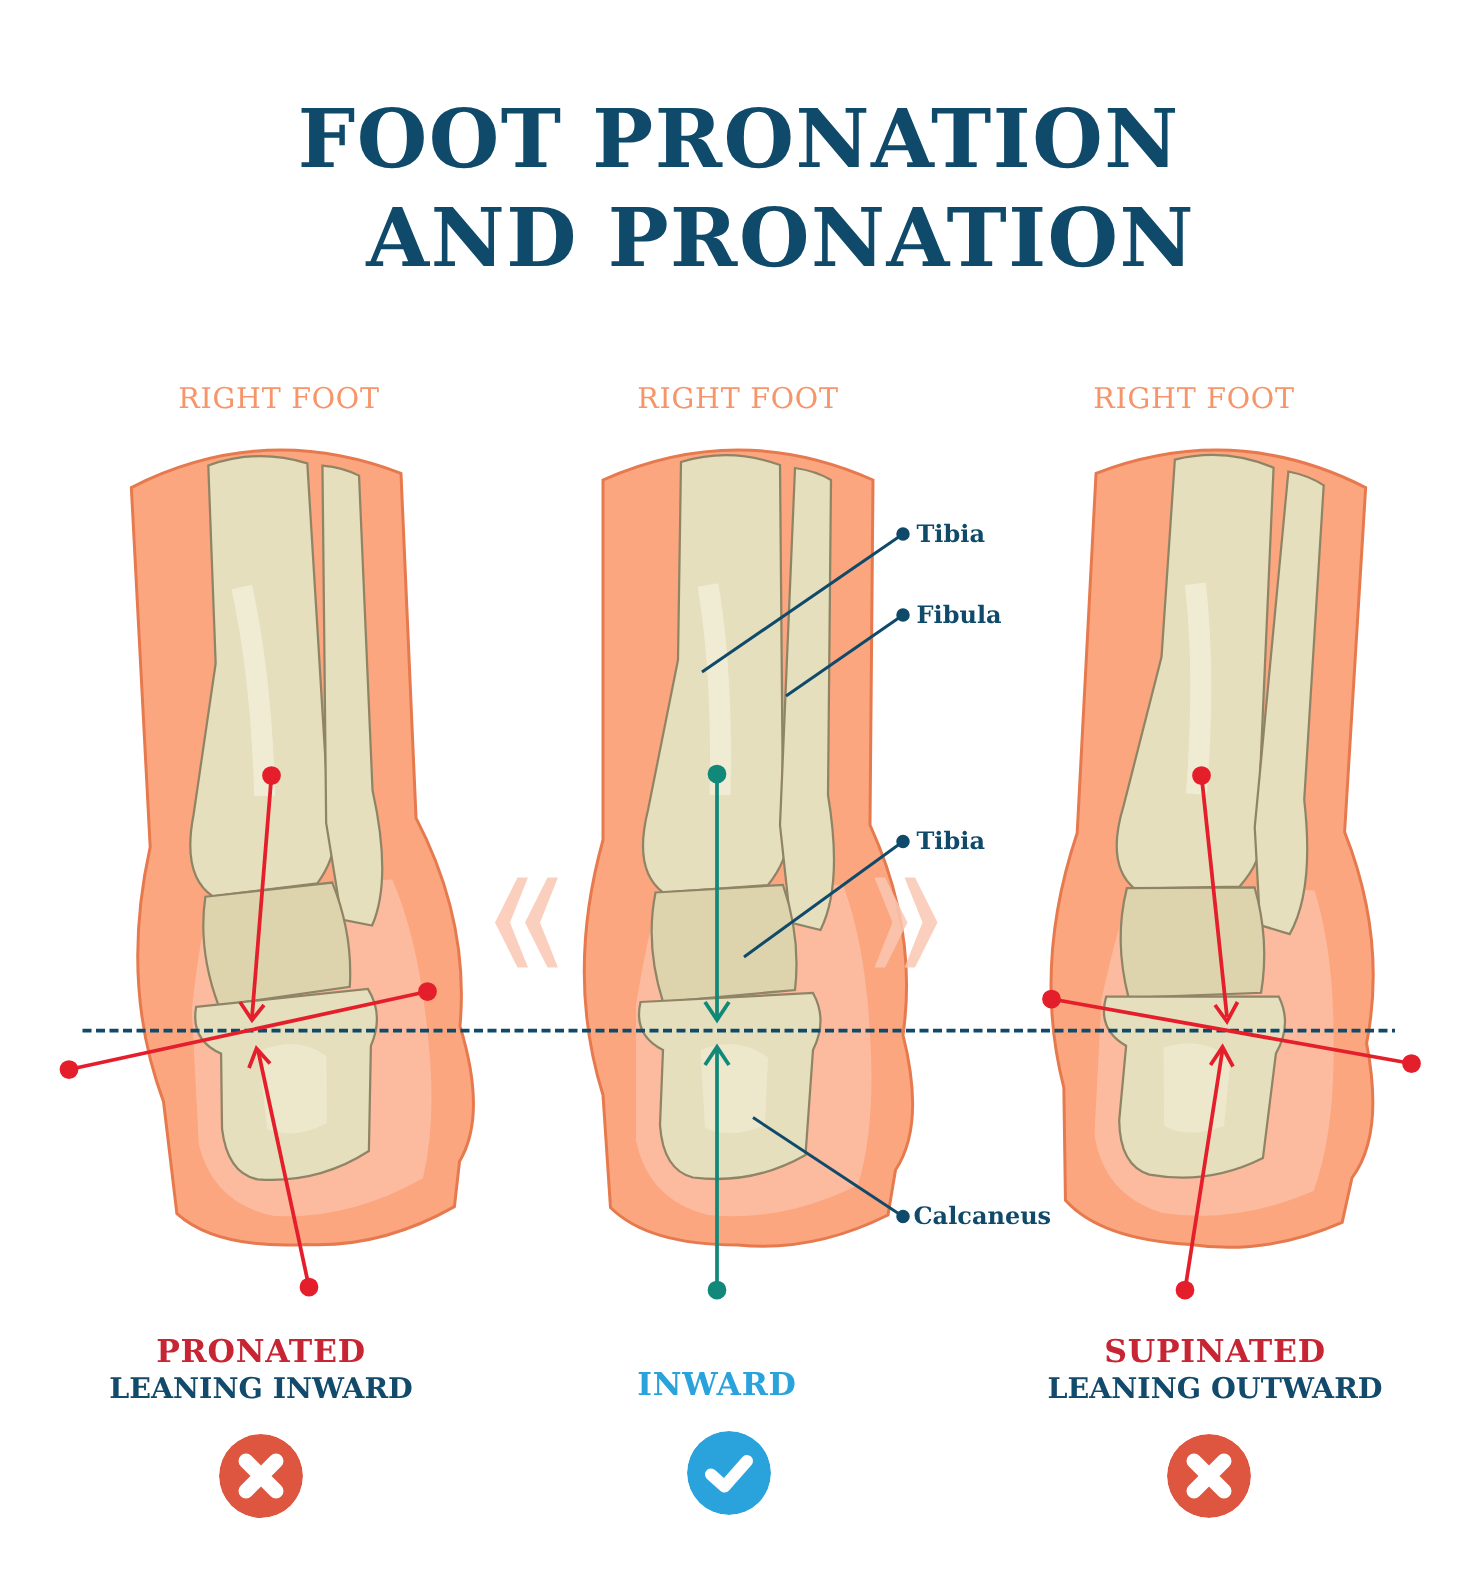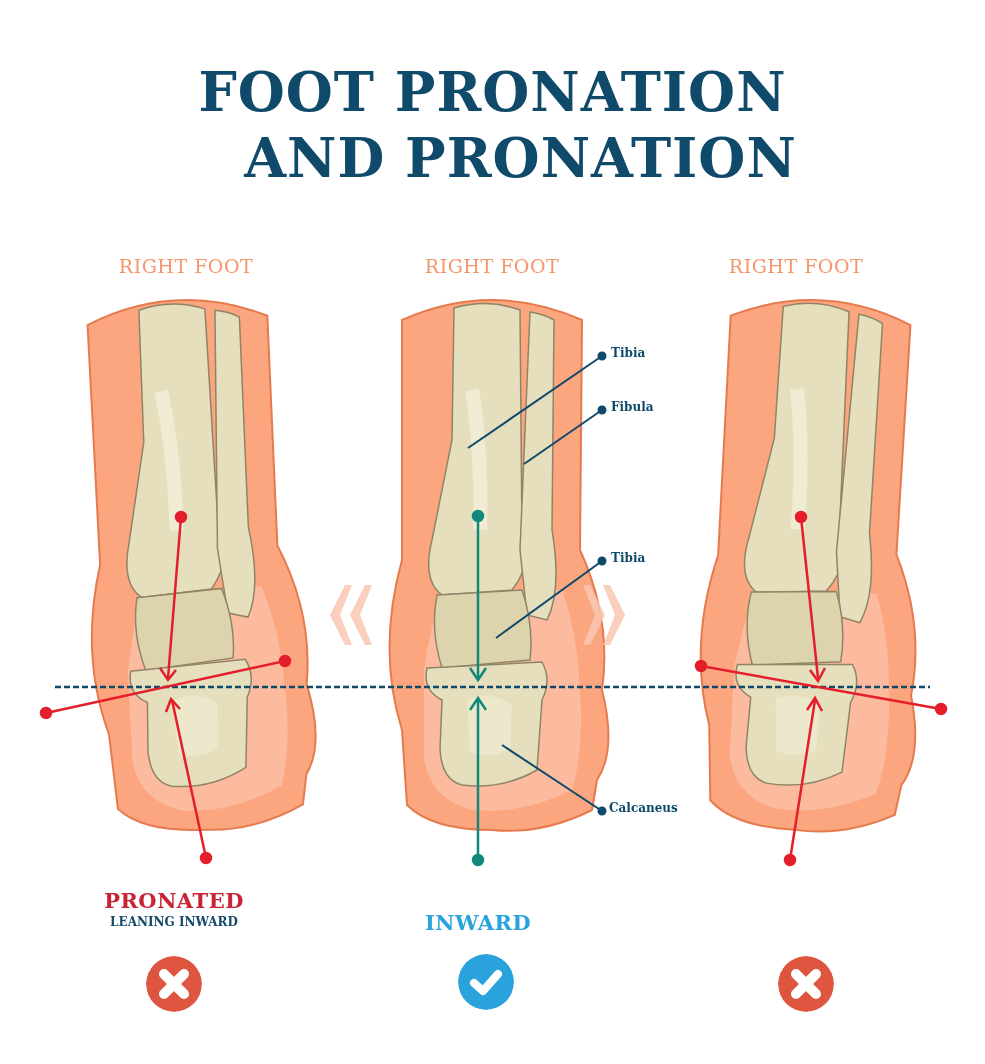--- a/index.html
+++ b/index.html
@@ -7,24 +7,24 @@
          font-family: "DejaVu Serif", "Liberation Serif", serif; }
   .title { position: absolute; left: 0; width: 985px; text-align: center;
            color: #0f4a6b; font-weight: 900; font-size: 54px; letter-spacing: 1px;
            line-height: 68px; margin: 0; }
   .title.l1 { top: 58px; }
   .title.l2 { top: 124px; padding-left: 28px; }
   .col-label { position: absolute; top: 255px; width: 240px; text-align: center;
                color: #f6956a; font-weight: normal; font-size: 19px; letter-spacing: 0.5px; }
   .status { position: absolute; width: 300px; text-align: center; font-weight: bold; }
   .status .main { font-size: 21px; letter-spacing: 0.5px; display: block; }
-  .status .sub { font-size: 12px; color: #124a6b; display: block; margin-top: 2px; }
+  .status .sub { font-size: 19px; color: #124a6b; display: block; margin-top: 2px; }
   .red { color: #c72434; }
   .blue { color: #2aa3dd; }
-  .bone-label { position: absolute; color: #0f4a6b; font-weight: bold; font-size: 12px; }
+  .bone-label { position: absolute; color: #0f4a6b; font-weight: bold; font-size: 16px; }
   svg.art { position: absolute; left: 0; top: 0; }
   .icon { position: absolute; width: 56px; height: 56px; border-radius: 50%; }
 </style>
 </head>
 <body>
 
 <h1 class="title l1">FOOT PRONATION</h1>
 <h1 class="title l2">AND PRONATION</h1>
 
 <div class="col-label" style="left:66px;">RIGHT FOOT</div>
@@ -125,20 +125,22 @@
 <div class="bone-label" style="left:609px; top:801px;">Calcaneus</div>
 
 <div class="status" style="left:24px; top:888px;">
   <span class="main red">PRONATED</span>
   <span class="sub">LEANING INWARD</span>
 </div>
 <div class="status" style="left:328px; top:910px;">
   <span class="main blue">INWARD</span>
 </div>
 <div class="status" style="left:660px; top:888px;">
+  <span class="main red">SUPINATED</span>
+  <span class="sub">LEANING OUTWARD</span>
 </div>
 
 <svg class="icon" style="left:146px; top:956px;" viewBox="0 0 56 56">
   <circle cx="28" cy="28" r="28" fill="#de5640"></circle>
   <path d="M18,18 L38,38 M38,18 L18,38" stroke="#fff" stroke-width="10" stroke-linecap="round"></path>
 </svg>
 <svg class="icon" style="left:458px; top:954px;" viewBox="0 0 56 56">
   <circle cx="28" cy="28" r="28" fill="#2aa3dd"></circle>
   <path d="M16,29 L25,37 L40,20" stroke="#fff" stroke-width="8" fill="none" stroke-linecap="round" stroke-linejoin="round"></path>
 </svg>

